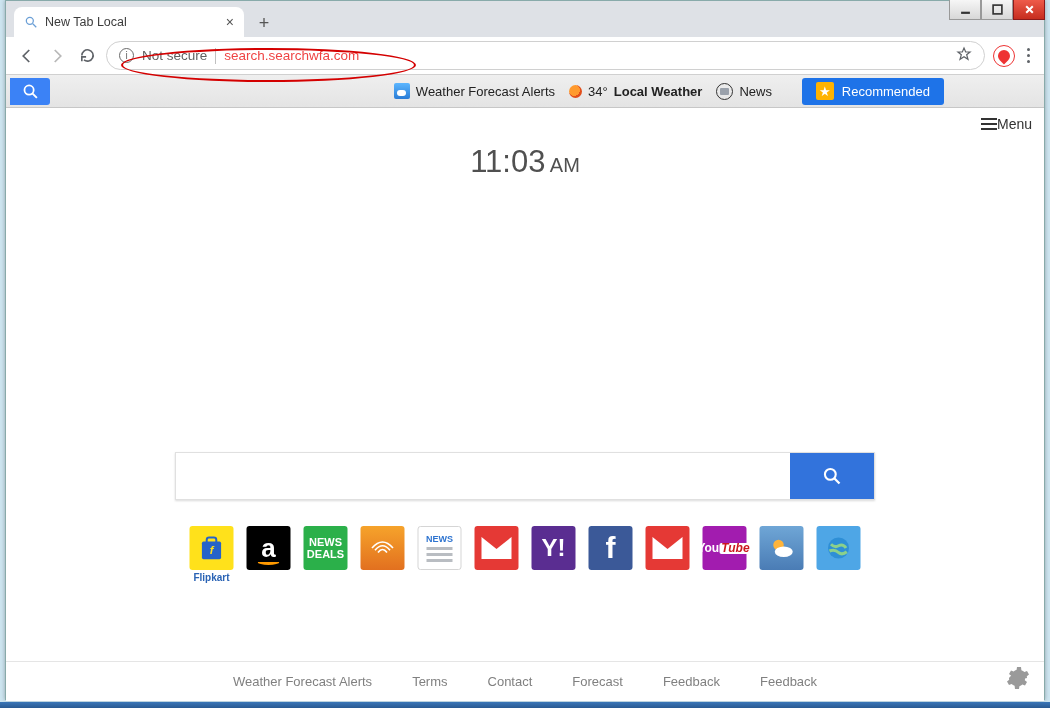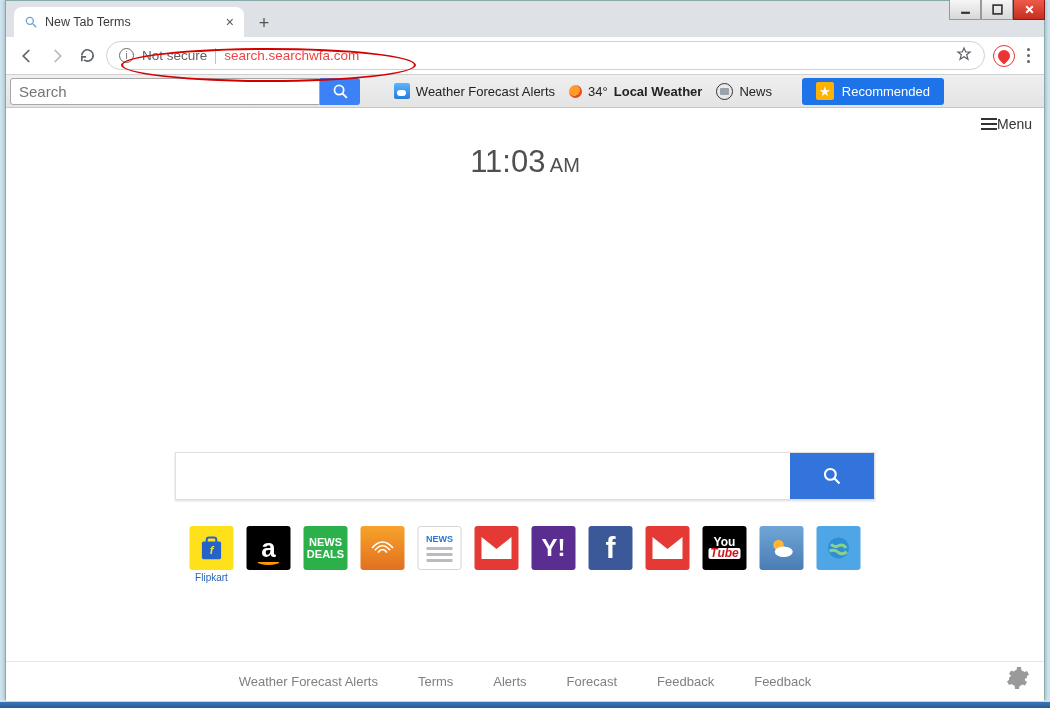--- a/index.html
+++ b/index.html
@@ -52,35 +52,35 @@
   .ham span{width:16px;height:2px;background:#333;}
   .clock{position:absolute;top:36px;left:0;right:0;text-align:center;font-size:31px;color:#505050;}
   .clock .ampm{font-size:20px;margin-top:12px;}
   .main-search{position:absolute;top:344px;left:50%;transform:translateX(-50%);width:700px;height:48px;display:flex;box-shadow:0 1px 2px rgba(0,0,0,.15);border:1px solid #e0e0e0;}
   .main-input{flex:1;border:none;padding:0 10px;font-size:17px;outline:none;}
   .main-btn{width:84px;background:#3273dc;border:none;display:flex;align-items:center;justify-content:center;cursor:pointer;}
   .main-btn svg{width:20px;height:20px;fill:#fff;}
   
   .icon-row{position:absolute;top:418px;left:50%;transform:translateX(-50%);display:flex;gap:13px;}
   .tile{width:44px;height:44px;border-radius:3px;display:flex;align-items:center;justify-content:center;color:#fff;font-weight:bold;cursor:pointer;position:relative;}
-  .tile .lbl{position:absolute;top:46px;font-size:10px;color:#2a63b5;font-weight:normal;}
+  .tile .lbl{position:absolute;top:46px;font-size:10px;color:#2a63b5;font-weight:bold;}
   .tile.flip{background:#ffe11b;}
   .tile.flip svg{width:32px;height:32px;}
   .tile.amz{background:#000;font-size:26px;font-family:Georgia,serif;}
   .tile.amz .sw{position:absolute;bottom:5px;width:22px;height:6px;border-bottom:3px solid #ff9900;border-radius:0 0 50% 50%;}
   .tile.dd{background:#2bb04a;font-size:11px;line-height:12px;text-align:center;}
   .tile.aud{background:linear-gradient(#f6a32b,#e2701f);}
   .tile.news{background:#fff;border:1px solid #d5d5d5;color:#2e74d0;font-size:9px;flex-direction:column;gap:3px;}
   .tile.news .bar{width:26px;height:3px;background:#b9bdc2;}
   .tile.gm{background:#e53935;}
   .tile.gm .wrap{width:30px;height:22px;background:#fff;position:relative;}
   .tile.gm .wrap::before{content:"";position:absolute;top:0;left:0;border-top:12px solid #e53935;border-left:15px solid transparent;border-right:15px solid transparent;width:0;}
   .tile.yh{background:#5a2d91;font-size:24px;}
   .tile.fb{background:#3b5998;font-size:30px;}
-  .tile.yt{background:#000000;text-align:center;font-size:12px;line-height:11px;flex-direction:column;}
+  .tile.yt{background:#a21caf;text-align:center;font-size:12px;line-height:11px;flex-direction:row;}
   .tile.wthr{background:linear-gradient(#6fa6d6,#4a7cb5);}
   .tile.globe{background:#4ea6e6;}
   .tile.globe svg,.tile.wthr svg,.tile.aud svg{width:30px;height:30px;}
   
   .footer{position:absolute;bottom:0;left:0;right:0;height:40px;border-top:1px solid #e5e5e5;display:flex;align-items:center;justify-content:center;gap:40px;font-size:13px;color:#808080;}
   .footer a{cursor:pointer;}
   .gear{position:absolute;right:14px;bottom:8px;color:#9a9a9a;cursor:pointer;}
   .gear svg{width:24px;height:24px;fill:#9a9a9a;}
   
   .taskbar{position:absolute;bottom:0;left:0;right:0;height:6px;background:linear-gradient(#3a76b8,#2a5a92);}
@@ -108,21 +108,21 @@
       </div>
   </div>
 
   <div class="tab-row">
     <div class="tab">
       <div class="lft">
         <svg class="tab-search-icon" viewBox="0 0 24 24" fill="none" stroke="#6b9fd6" stroke-width="2.2">
             <circle cx="10" cy="10" r="6"></circle>
             <line x1="15" y1="15" x2="21" y2="21"></line>
           </svg>
-        <span>New Tab Terms</span>
+        <span>New Tab Local</span>
       </div>
       <span class="tab-close">×</span>
     </div>
     <div class="new-tab-btn">+</div>
   </div>
 
   <div class="addr-row">
     <div class="nav-arrow">
         <svg width="18" height="18" viewBox="0 0 24 24" fill="none" stroke="#5f6368" stroke-width="2.3">
           <path d="M15 4 L7 12 L15 20"></path>
@@ -157,21 +157,20 @@
         <span></span>
         <span></span>
         <span></span>
       </div>
   </div>
 
   <div class="annot" style="top:47px;left:115px;width:295px;height:34px;"></div>
 
   <div class="page-bar">
     <div class="toolbar-search">
-      <input class="ts-input" placeholder="Search" style="">
       <button class="ts-btn">
           <svg viewBox="0 0 24 24">
             <circle cx="10" cy="10" r="6.5" fill="none" stroke="#fff" stroke-width="2.5"></circle>
             <line x1="15" y1="15" x2="21" y2="21" stroke="#fff" stroke-width="2.8"></line>
           </svg>
         </button>
     </div>
     <div style="flex:.06"></div>
     <div class="tb-item">
       <div class="wfa-icon"></div>
@@ -274,21 +273,21 @@
           <svg viewBox="0 0 40 40">
             <circle cx="20" cy="20" r="14" fill="#2e8fd6"></circle>
             <path d="M10 15 q5 5 10 2 q6 -3 10 3 M8 24 q7 -3 12 2 q5 4 11 -1" stroke="#8bd08b" stroke-width="4" fill="none"></path>
           </svg>
         </div>
     </div>
 
     <div class="footer">
       <a>Weather Forecast Alerts</a>
       <a>Terms</a>
-      <a>Alerts</a>
+      <a>Contact</a>
       <a>Forecast</a>
       <a>Feedback</a>
       <a>Feedback</a>
       <div class="gear">
         <svg viewBox="0 0 24 24">
             <path d="M12 8a4 4 0 1 0 .01 8A4 4 0 0 0 12 8zm9 4a7.9 7.9 0 0 0-.2-1.8l2.2-1.7-2-3.4-2.6 1a8 8 0 0 0-3-1.8L15 1h-4l-.4 2.8a8 8 0 0 0-3 1.8l-2.6-1-2 3.4 2.2 1.7A7.9 7.9 0 0 0 3 12c0 .6.07 1.2.2 1.8L1 15.5l2 3.4 2.6-1a8 8 0 0 0 3 1.8L9 23h4l.4-2.8a8 8 0 0 0 3-1.8l2.6 1 2-3.4-2.2-1.7c.13-.6.2-1.2.2-1.8z"></path>
           </svg>
       </div>
     </div>
   </div>

